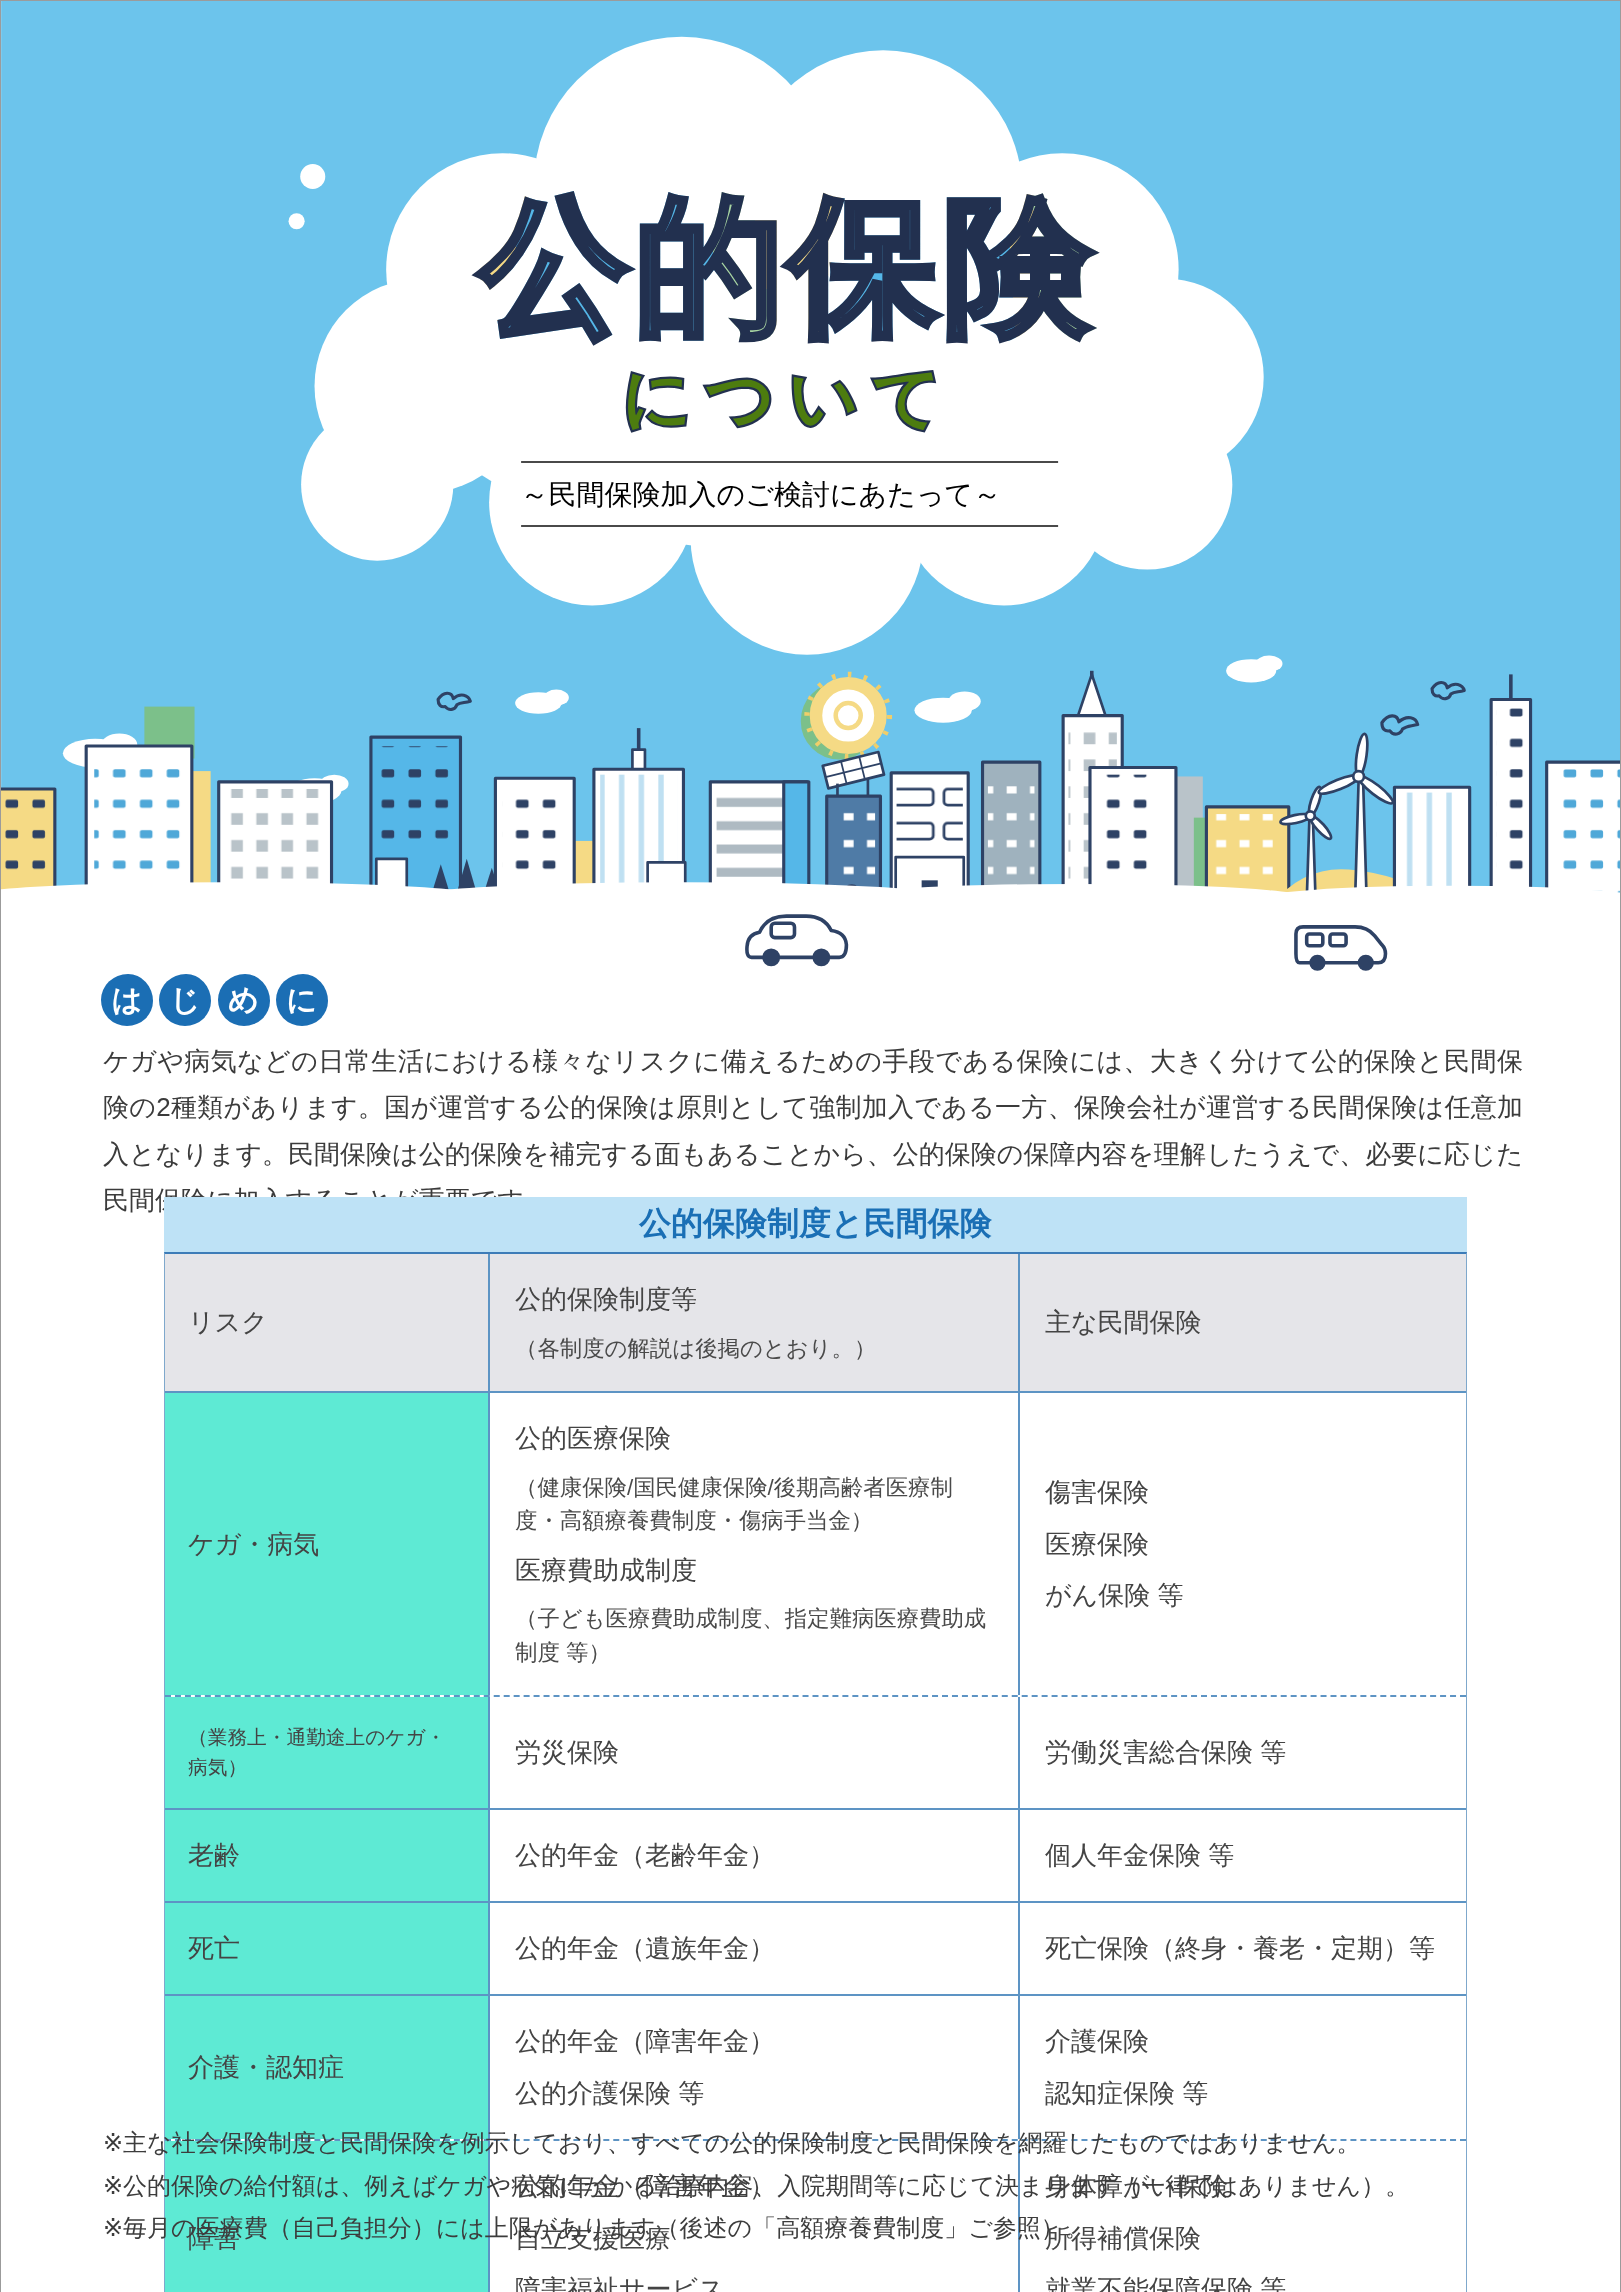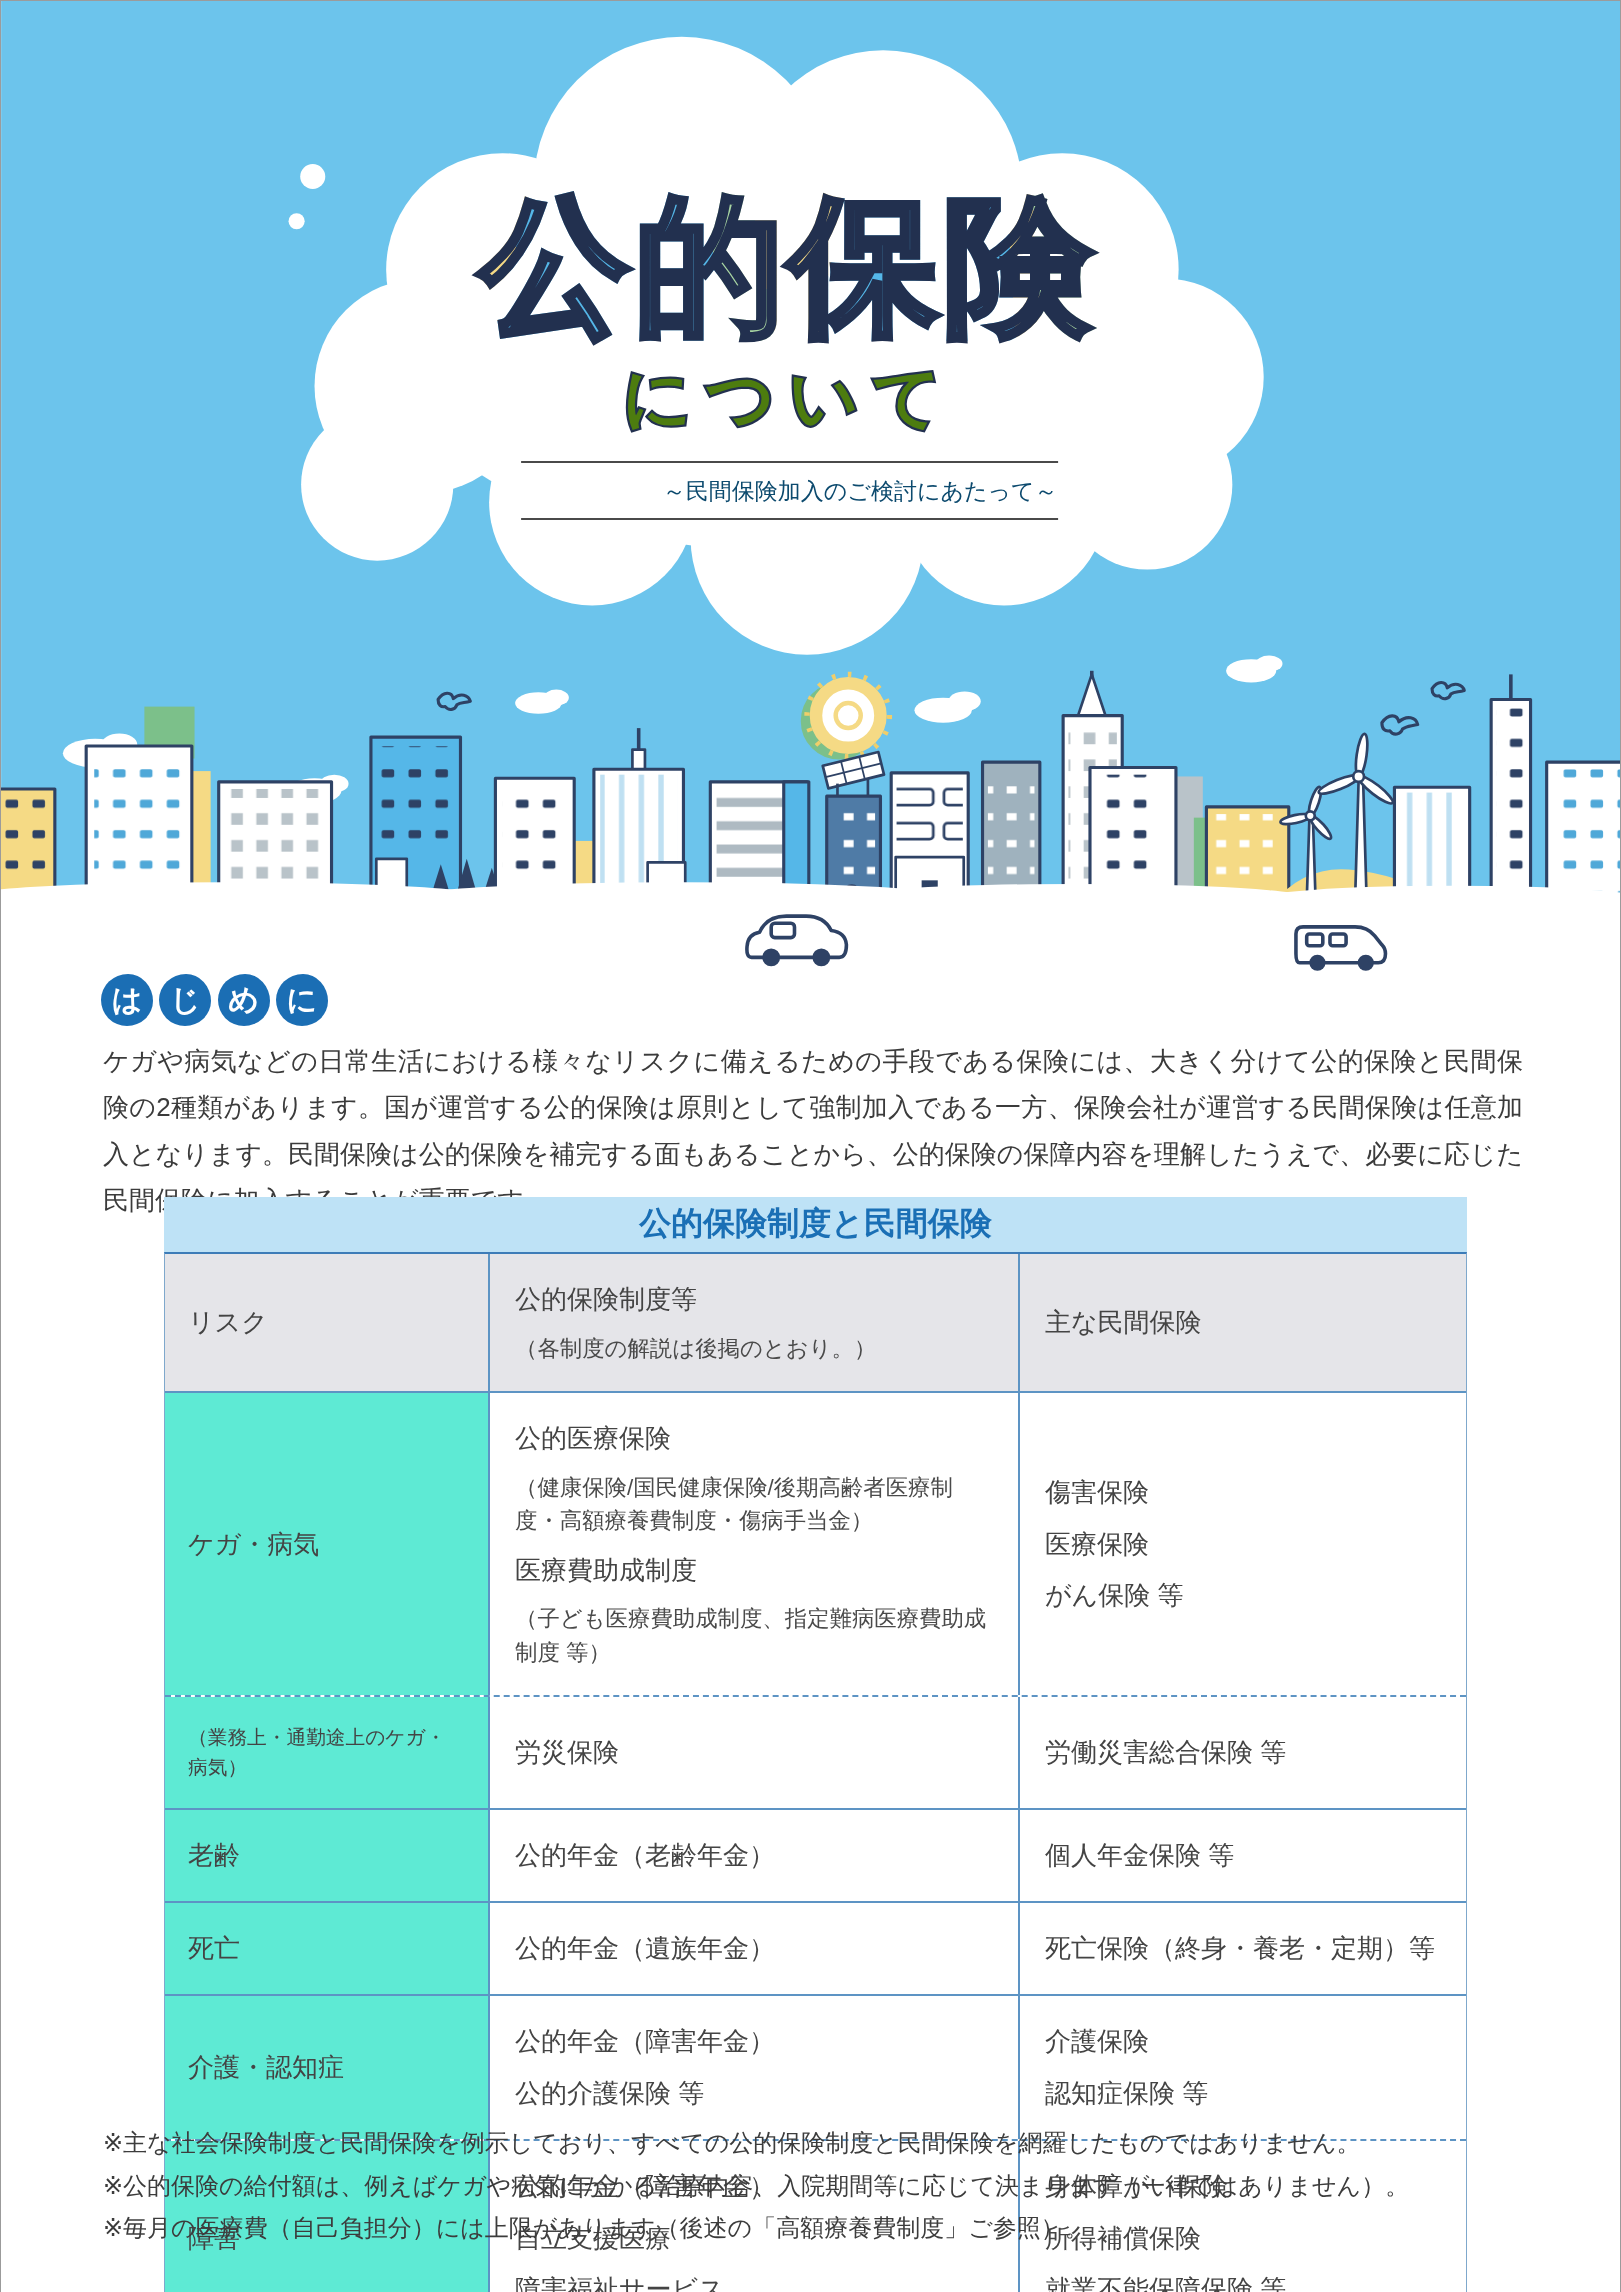--- a/index.html
+++ b/index.html
@@ -15,22 +15,22 @@
   .tc{display:inline-block;-webkit-background-clip:text;background-clip:text;color:transparent;
       -webkit-text-stroke:5.4px #22304f;paint-order:stroke fill;}
   .tc1{background-image:linear-gradient(104deg,#f5da85 0 26%,#55b7e8 26% 100%);}
   .tc2{background-image:linear-gradient(80deg,#55b7e8 0 52%,#a8d5a2 52% 78%,#f5da85 78% 100%);}
   .tc3{background-image:linear-gradient(100deg,#f5da85 0 30%,#55b7e8 30% 100%);}
   .tc4{background-image:linear-gradient(86deg,#55b7e8 0 44%,#f5da85 44% 60%,#a8d5a2 60% 100%);}
   .title-suffix{position:absolute;top:362px;left:0;width:1576px;text-align:center;
                 font-size:68px;font-weight:800;letter-spacing:.2em;color:#4d7c0f;
                 -webkit-text-stroke:4.5px #22304f;paint-order:stroke fill;line-height:1;}
   .subtitle-box{position:absolute;top:460px;left:50%;transform:translateX(calc(-50% - 22.4px));
-                width:537px;text-align:right;border-top:2.7px solid #4a4a4a;border-bottom:2.7px solid #4a4a4a;
-                padding:12.5px 0 11.6px;font-size:23px;font-weight:500;color:#0c4a6e;}
+                width:537px;text-align:left;border-top:2.7px solid #4a4a4a;border-bottom:2.7px solid #4a4a4a;
+                padding:12.5px 0 11.6px;font-size:28px;font-weight:500;color:#000000;}
 
   
   .intro-heading{position:absolute;left:100px;top:973px;display:flex;gap:6.3px;}
   .badge{width:52px;height:52px;background:#1b6eb4;color:#fff;border-radius:52% 48% 50% 50%/50% 52% 48% 50%;
          display:flex;align-items:center;justify-content:center;font-size:30px;font-weight:700;}
   .intro-paragraph{position:absolute;left:102px;top:1037px;width:1420px;margin:0;
                    font-size:26px;line-height:1.78;color:#3b3b3b;text-align:justify;}
 
   
   .ins-table{position:absolute;left:163px;top:1196px;width:1303px;}

